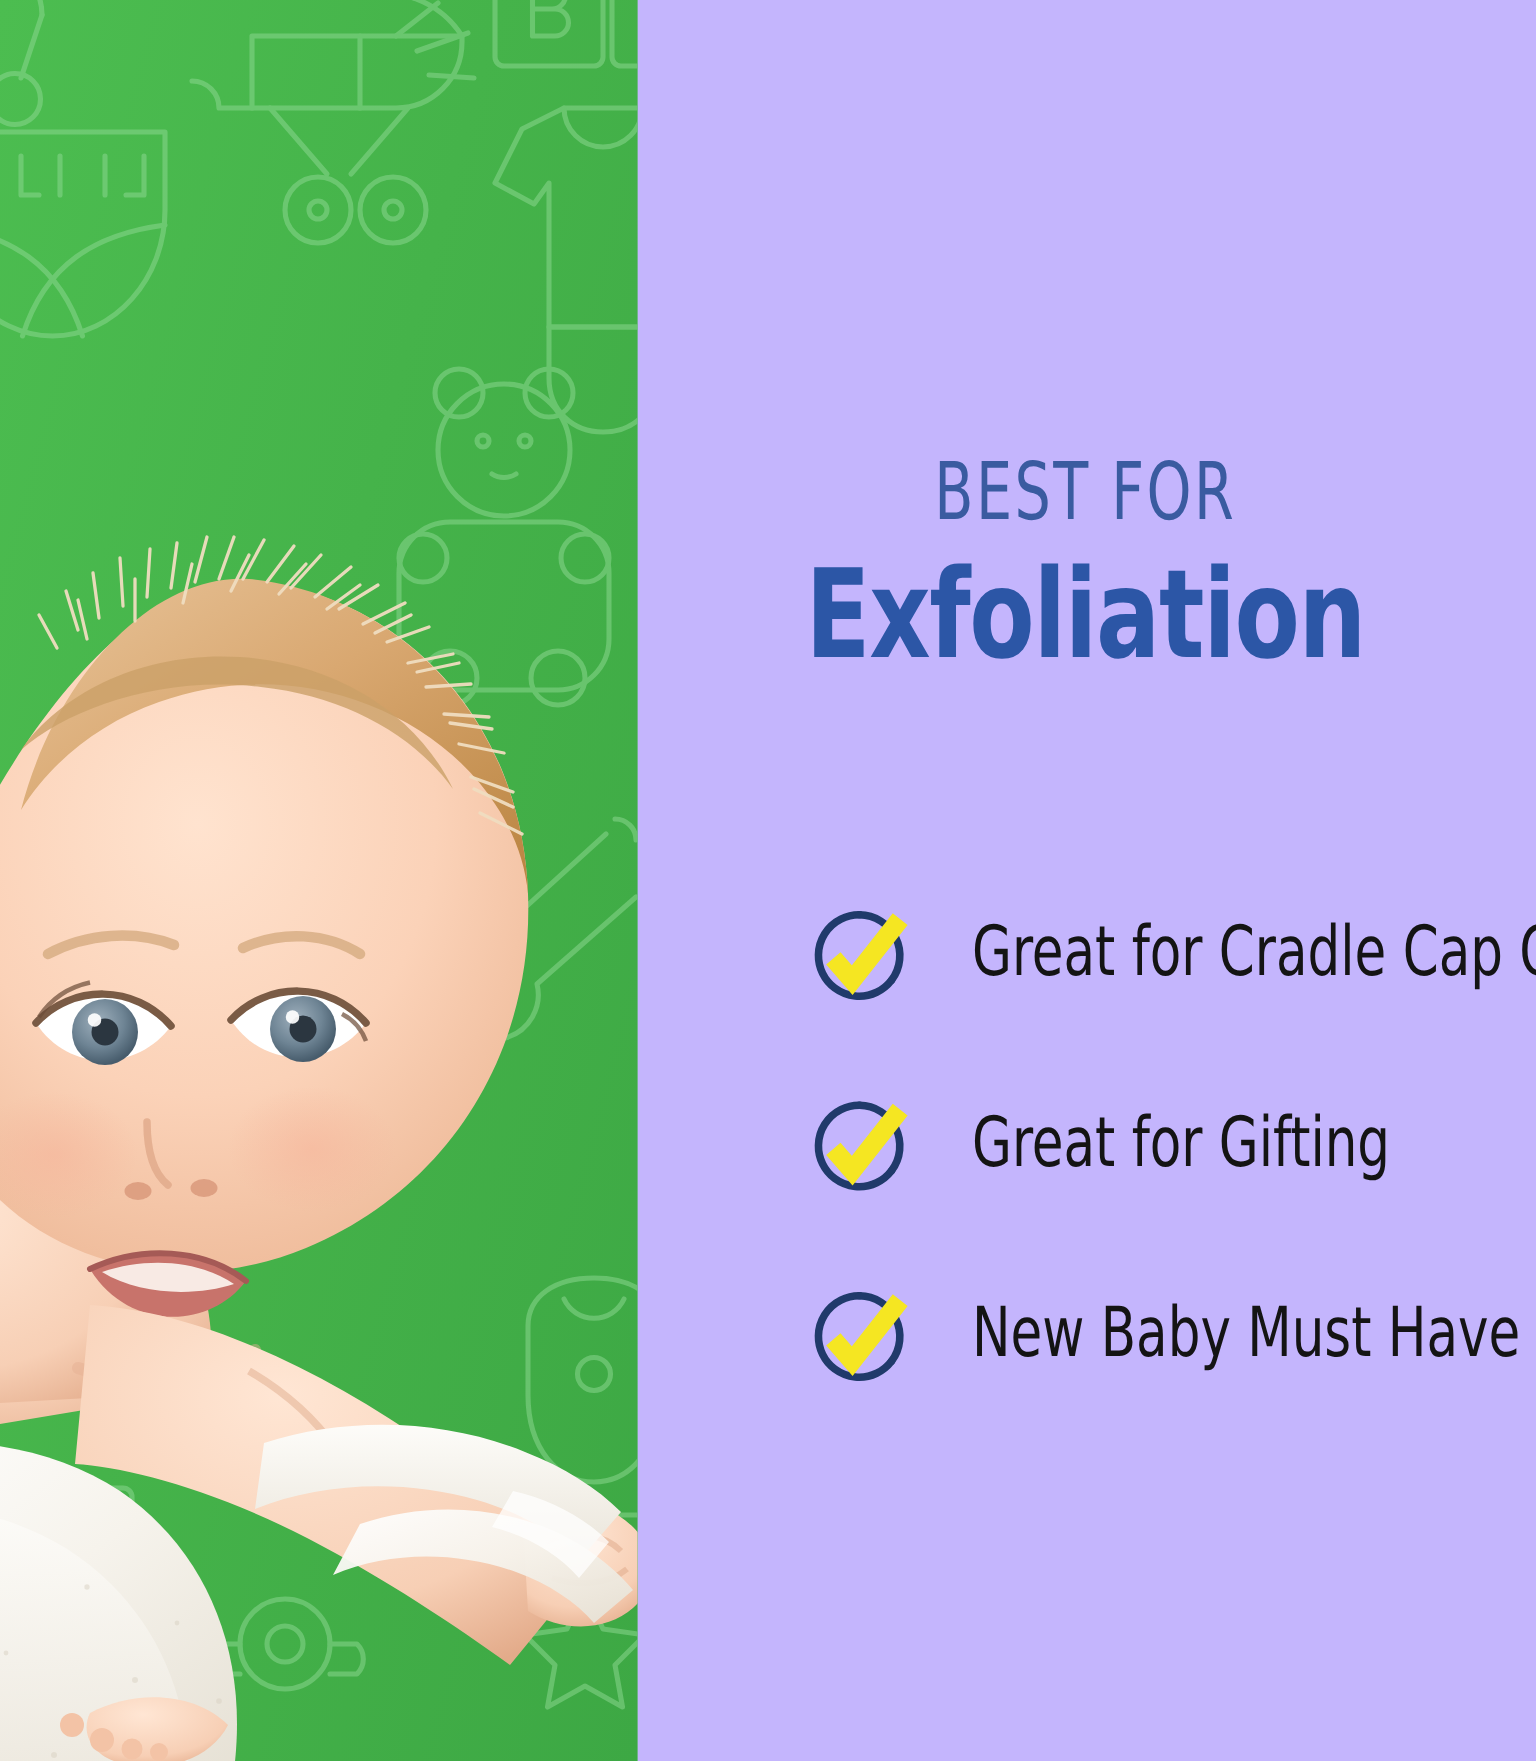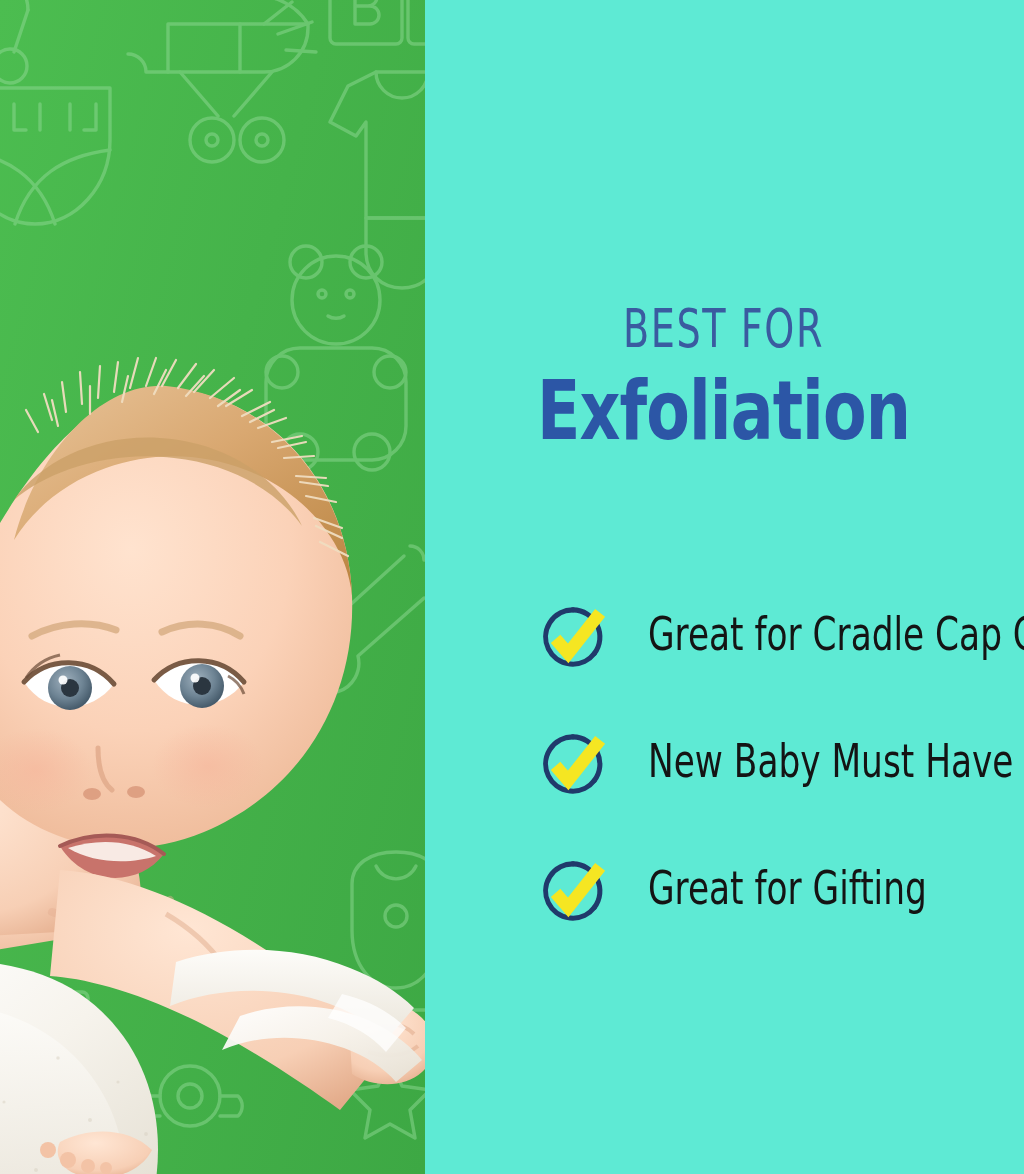--- a/index.html
+++ b/index.html
@@ -3,21 +3,21 @@
 <meta charset="utf-8">
 <title>Best For Exfoliation</title>
 <style>
   * { margin:0; padding:0; box-sizing:border-box; }
   html,body { background:#ffffff; }
   body {
     width:1024px; height:1174px;
     font-family:"Liberation Sans", sans-serif;
     overflow:hidden; position:relative;
   }
-  .stage { position:absolute; inset:0; background:#5eead4; }
+  .stage { position:absolute; inset:0; background:#c4b5fd; }
 
   
   .green-panel {
     position:absolute; left:0; top:0; width:425px; height:1174px;
     background:#45b34a; overflow:hidden;
   }
   .green-panel .tint {
     position:absolute; inset:0;
     background:linear-gradient(105deg,#4cbd50 0%,#45b34a 45%,#3da844 100%);
   }
@@ -360,29 +360,29 @@
       </div>
 
       <div class="bullet">
         <span class="icon">
           <svg viewBox="0 0 64 64">
             <path d="M32 4a28 28 0 1 0 22 45" fill="none" stroke="#203a6b" stroke-width="5.2" stroke-linecap="round"></path>
             <path d="M54 49A28 28 0 0 0 32 4" fill="none" stroke="#203a6b" stroke-width="5.2" stroke-linecap="round"></path>
             <path d="M14 34l13 15L60 7" fill="none" stroke="#f5e622" stroke-width="13" stroke-linejoin="miter" stroke-linecap="butt"></path>
           </svg>
         </span>
-        <span class="label">New Baby Must Have</span>
+        <span class="label">Great for Gifting</span>
       </div>
 
       <div class="bullet">
         <span class="icon">
           <svg viewBox="0 0 64 64">
             <path d="M32 4a28 28 0 1 0 22 45" fill="none" stroke="#203a6b" stroke-width="5.2" stroke-linecap="round"></path>
             <path d="M54 49A28 28 0 0 0 32 4" fill="none" stroke="#203a6b" stroke-width="5.2" stroke-linecap="round"></path>
             <path d="M14 34l13 15L60 7" fill="none" stroke="#f5e622" stroke-width="13" stroke-linejoin="miter" stroke-linecap="butt"></path>
           </svg>
         </span>
-        <span class="label">Great for Gifting</span>
+        <span class="label">New Baby Must Have</span>
       </div>
 
     </div>
   </div>
 </div>
 
 </body></html>

